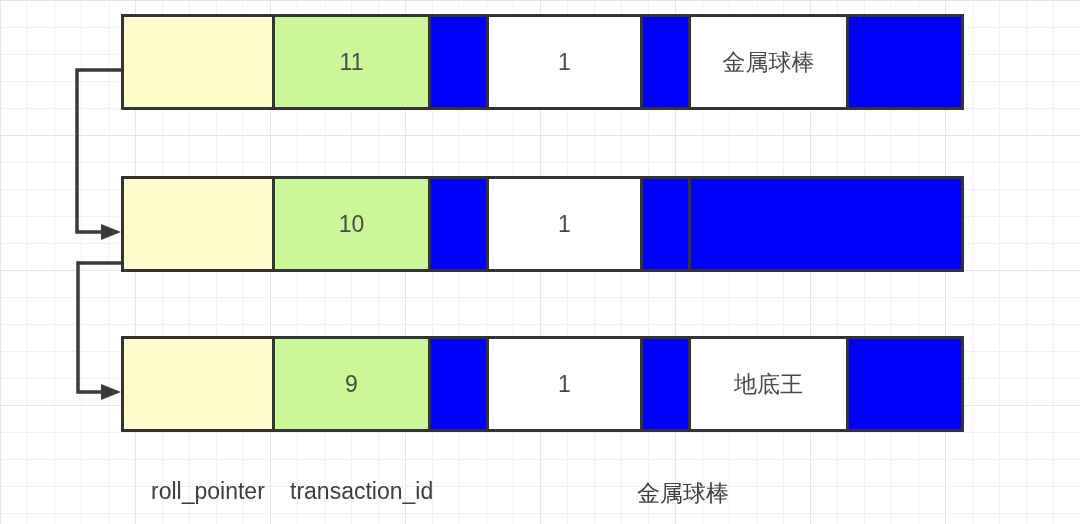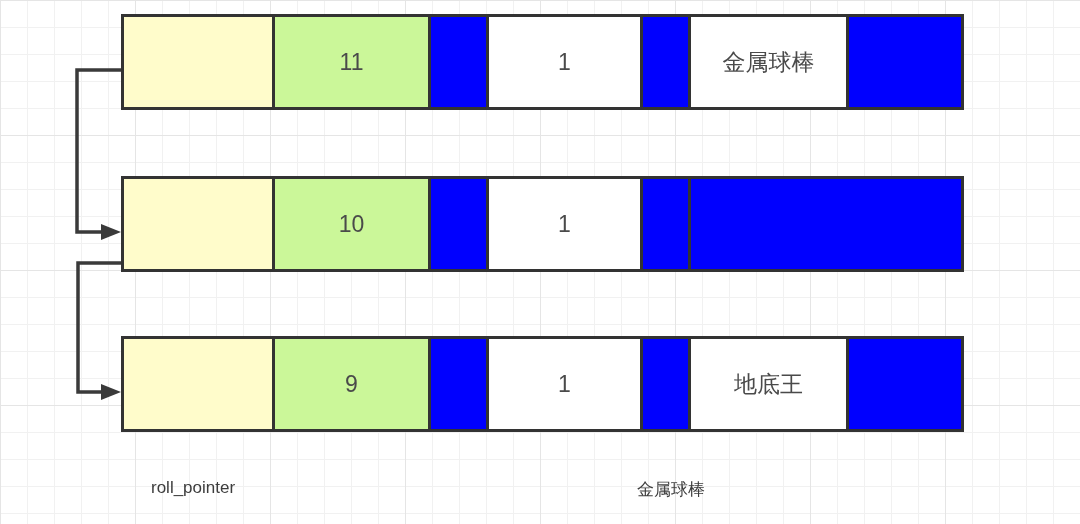--- a/index.html
+++ b/index.html
@@ -58,21 +58,21 @@
   .arrow-layer {
     position: absolute;
     left: 0; top: 0;
     width: 1080px;
     height: 524px;
     pointer-events: none;
   }
   .field-label {
     position: absolute;
     top: 478px;
-    font-size: 17px;
+    font-size: 23px;
     color: #3d3d3d;
     white-space: nowrap;
   }
   .label-roll { left: 151px; }
   .label-trx  { left: 290px; }
   .label-data { left: 637px; }
 </style>
 </head>
 <body>
 
@@ -112,15 +112,16 @@
       <polyline points="121,70 77,70 77,232 103,232" fill="none" stroke="#3a3a3a" stroke-width="3.5"></polyline>
       <polygon points="121,232 101,224 101,240" fill="#3a3a3a"></polygon>
     </g>
     <g>
       <polyline points="121,263 78,263 78,392 103,392" fill="none" stroke="#3a3a3a" stroke-width="3.5"></polyline>
       <polygon points="121,392 101,384 101,400" fill="#3a3a3a"></polygon>
     </g>
   </svg>
 
   <div class="field-label label-roll">roll_pointer</div>
+  <div class="field-label label-trx">transaction_id</div>
   <div class="field-label label-data">金属球棒</div>
 
 </div>
 
 </body></html>

